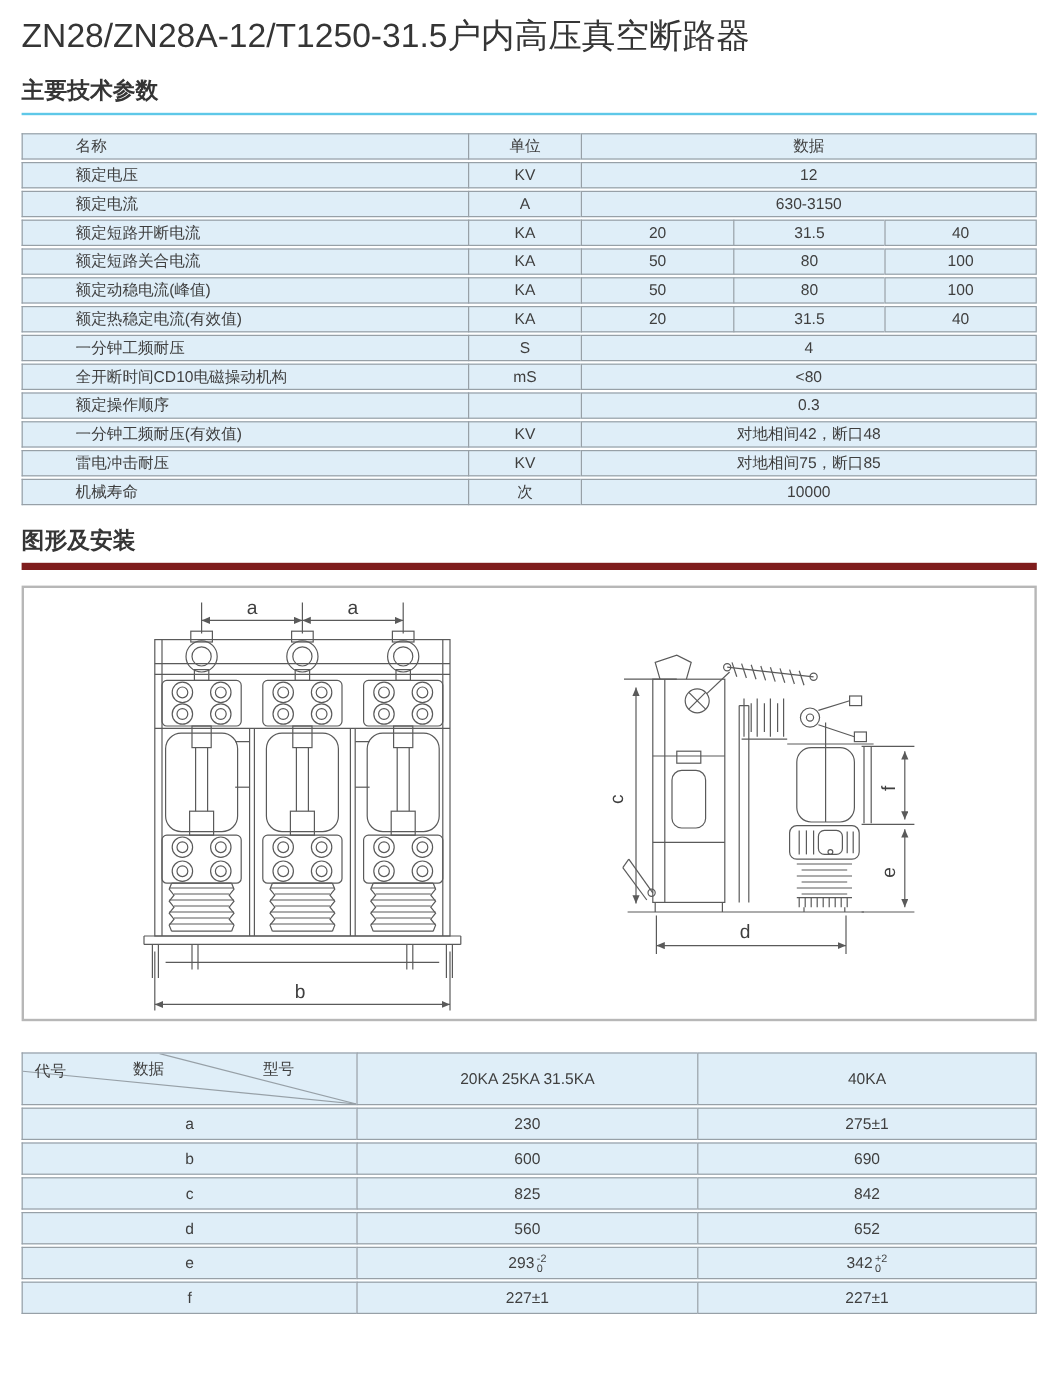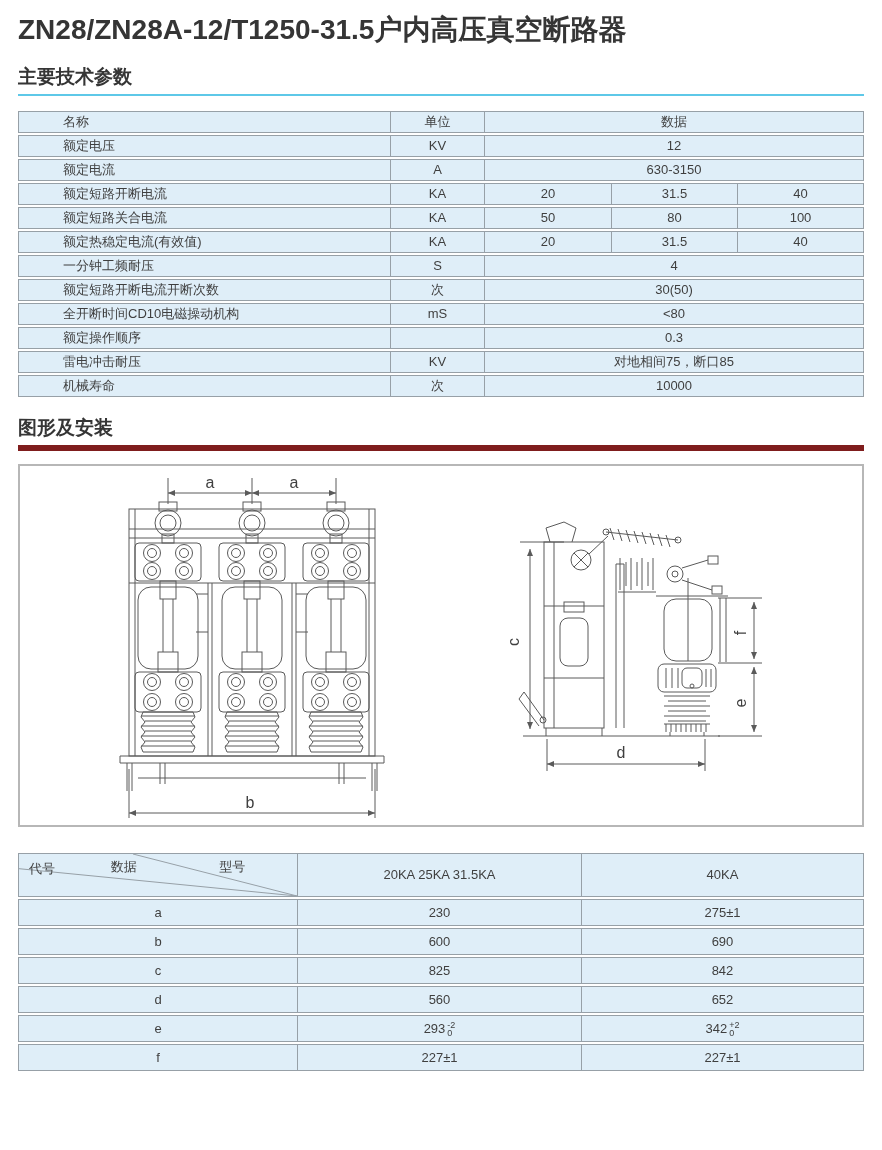--- a/index.html
+++ b/index.html
@@ -4,21 +4,21 @@
 <style>
   html,body{margin:0;padding:0;background:#fff;}
   body{
     width:882px;height:1150px;overflow:hidden;
     font-family:"Liberation Sans","DejaVu Sans",sans-serif;
     color:#3f3f3f;
   }
   .content{padding:0 18px;}
   .doc-title{
     margin:12px 0 0 0;
-    font-size:28px;font-weight:bold;color:#353535;letter-spacing:0;
+    font-size:28px;font-weight:normal;color:#353535;letter-spacing:0;
     line-height:36px;
   }
   .section-heading{
     margin:16px 0 0 0;
     font-size:19px;font-weight:bold;color:#353535;
     line-height:26px;padding-bottom:4px;
   }
   .section-heading.cyan{border-bottom:2px solid #5ec8e8;}
   .section-heading.blue{border-bottom:6px solid #7f1d1d;}
 
@@ -100,45 +100,52 @@
         <td>40</td>
       </tr>
       <tr>
         <td class="name">额定短路关合电流</td>
         <td>KA</td>
         <td>50</td>
         <td>80</td>
         <td>100</td>
       </tr>
       <tr>
+        <td class="name">额定动稳电流(峰值)</td>
+        <td>KA</td>
+        <td>50</td>
+        <td>80</td>
+        <td>100</td>
+      </tr>
+      <tr>
         <td class="name">额定热稳定电流(有效值)</td>
         <td>KA</td>
         <td>20</td>
         <td>31.5</td>
         <td>40</td>
       </tr>
       <tr>
         <td class="name">一分钟工频耐压</td>
         <td>S</td>
         <td colspan="3">4</td>
       </tr>
       <tr>
-        <td class="name">额定短路开断电流开断次数</td>
-        <td>次</td>
-        <td colspan="3">30(50)</td>
-      </tr>
-      <tr>
         <td class="name">全开断时间CD10电磁操动机构</td>
         <td>mS</td>
         <td colspan="3">&lt;80</td>
       </tr>
       <tr>
         <td class="name">额定操作顺序</td>
         <td></td>
         <td colspan="3">0.3</td>
+      </tr>
+      <tr>
+        <td class="name">一分钟工频耐压(有效值)</td>
+        <td>KV</td>
+        <td colspan="3">对地相间42，断口48</td>
       </tr>
       <tr>
         <td class="name">雷电冲击耐压</td>
         <td>KV</td>
         <td colspan="3">对地相间75，断口85</td>
       </tr>
       <tr>
         <td class="name">机械寿命</td>
         <td>次</td>
         <td colspan="3">10000</td>

